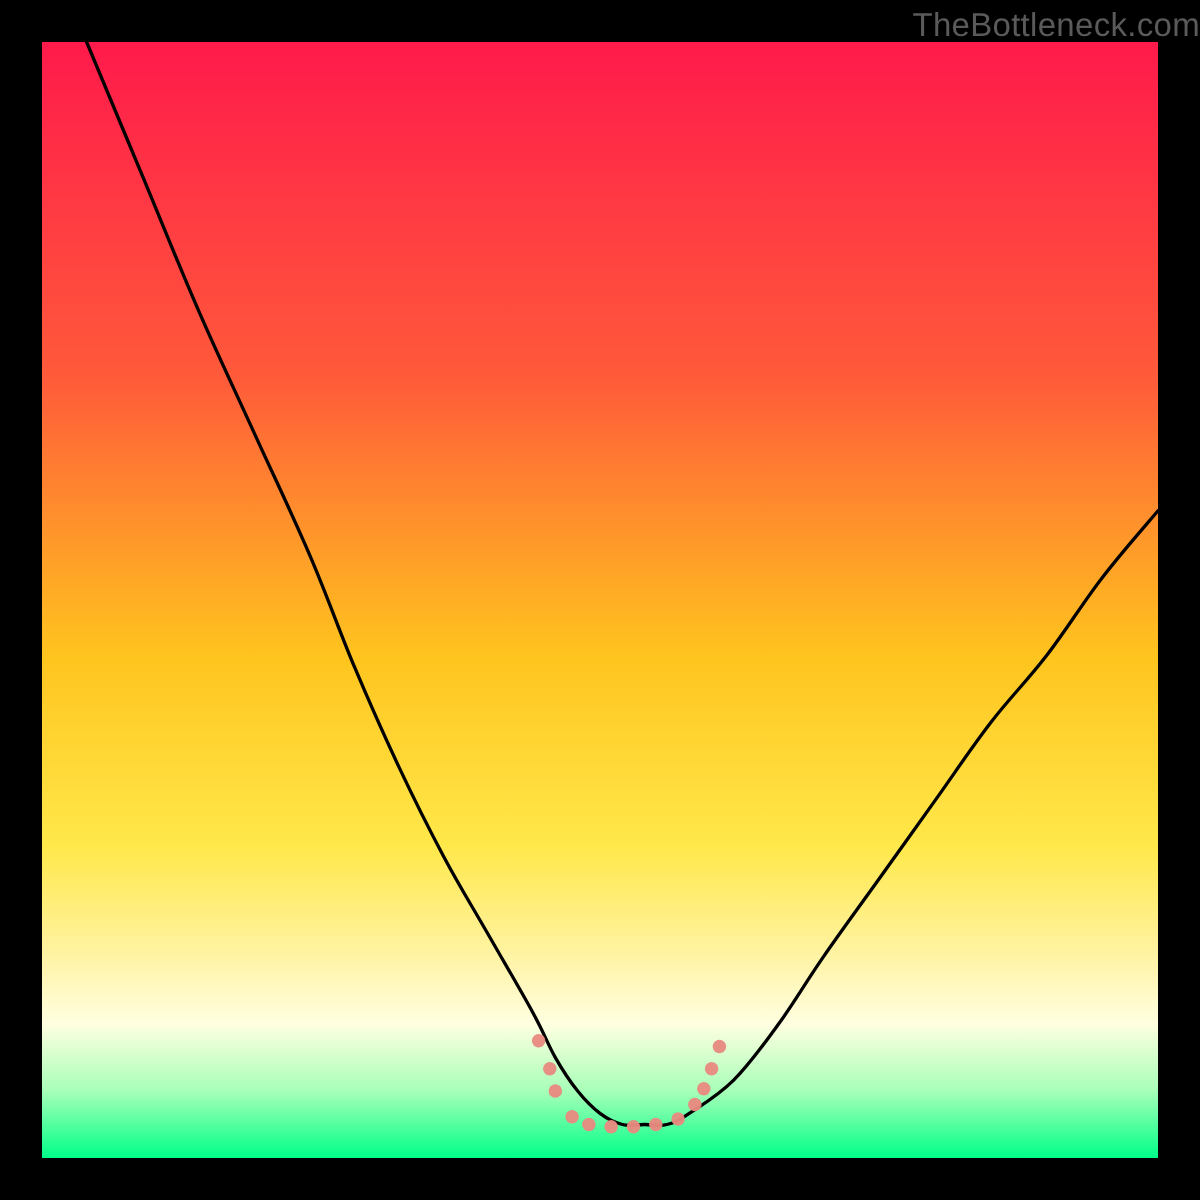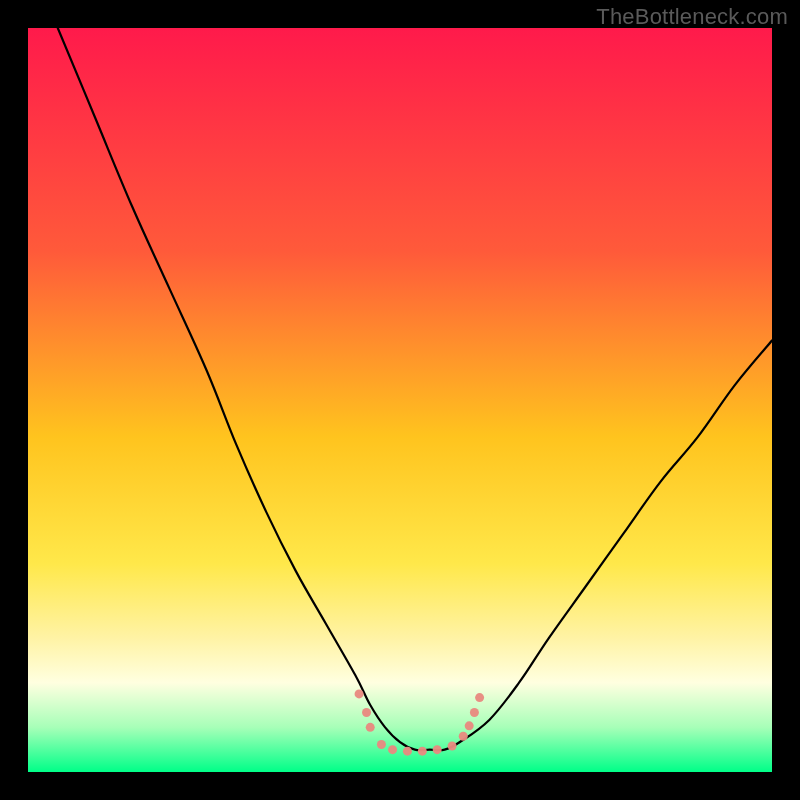--- a/index.html
+++ b/index.html
@@ -13,21 +13,21 @@
   }
   .frame {
     position: relative;
     width: 800px;
     height: 800px;
     background: #000;
   }
   .watermark {
     position: absolute;
     top: 4px;
-    right: 12px;
+    right: 0;
     color: #5a5a5a;
     font-size: 22px;
     font-weight: 500;
     letter-spacing: 0.2px;
     z-index: 50;
   }
   svg { display: block; }
 </style>
 </head>
 <body>

